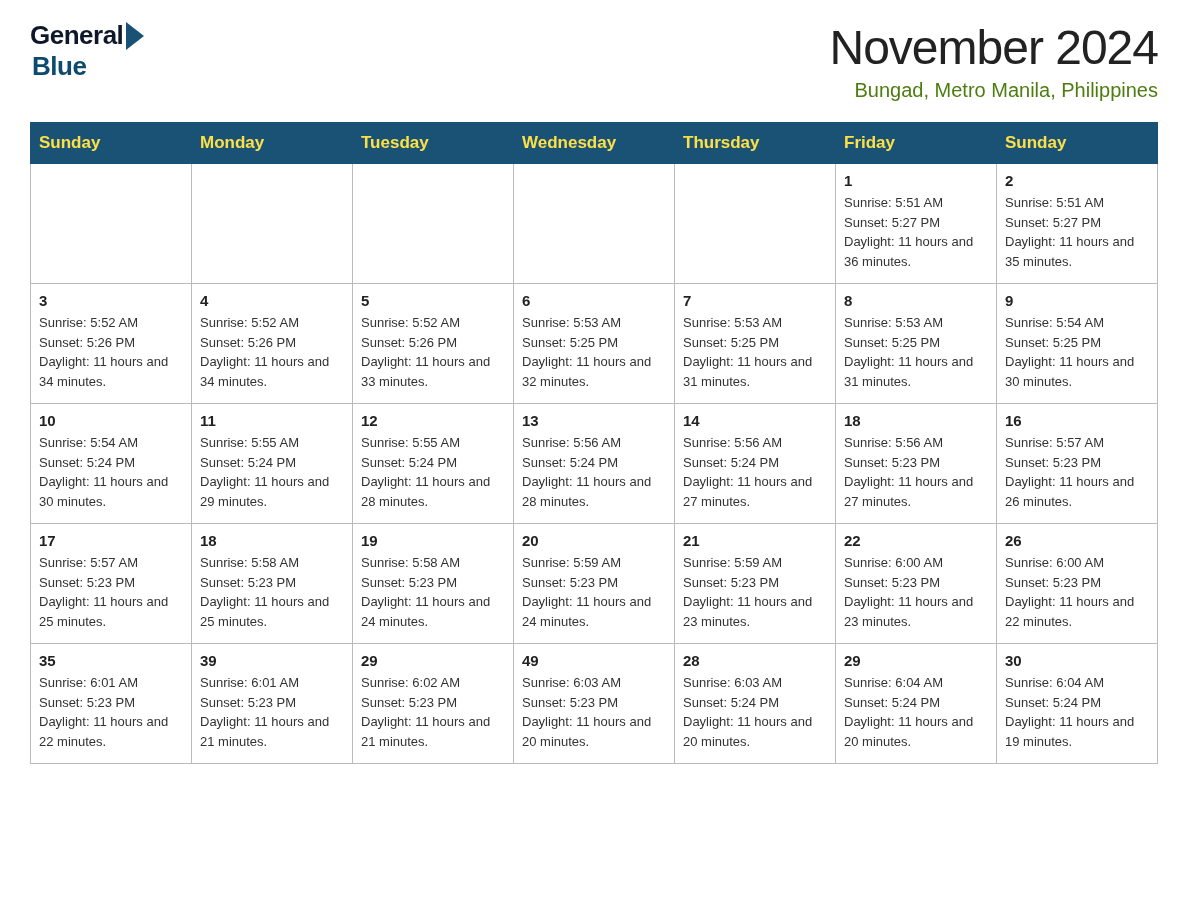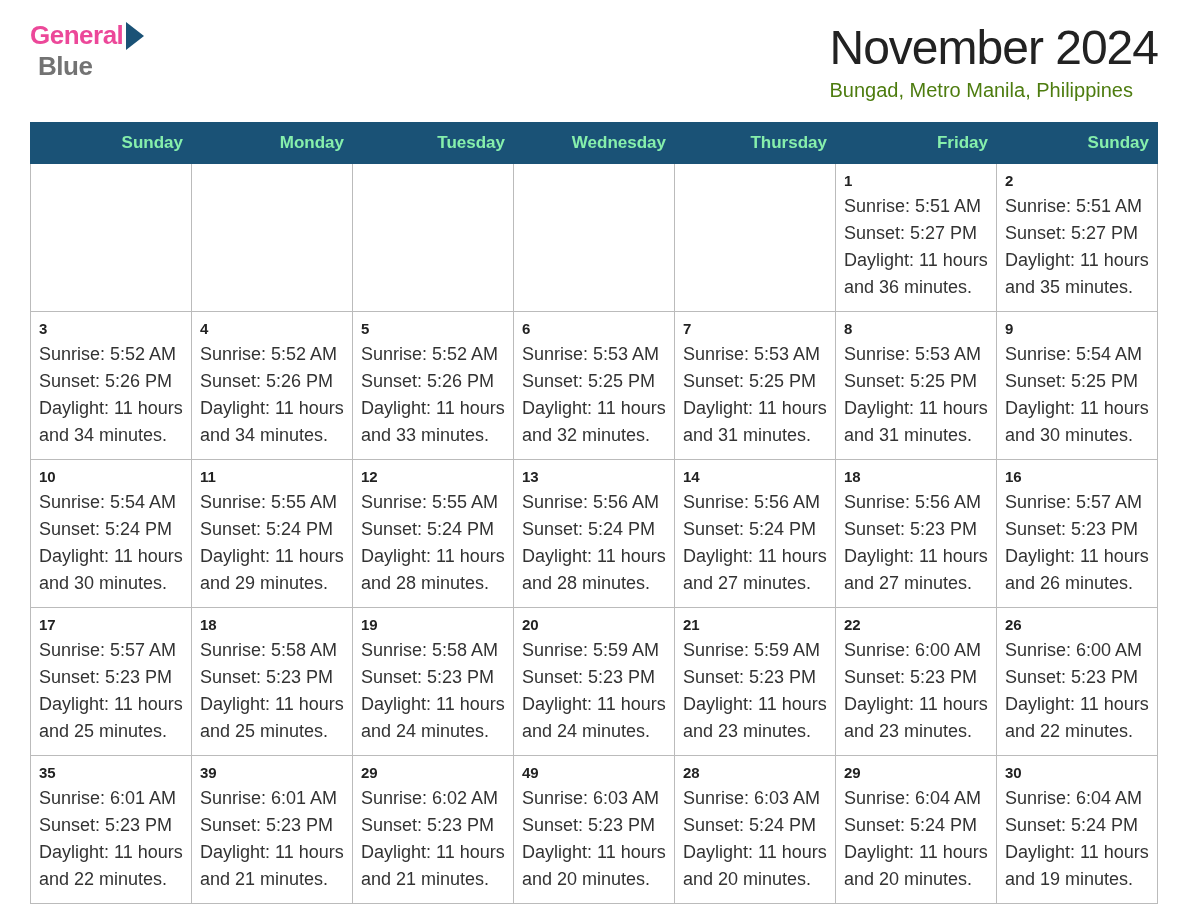--- a/index.html
+++ b/index.html
@@ -10,65 +10,66 @@
       width: 1188px;
       min-height: 918px;
     }
     .header {
       display: flex;
       justify-content: space-between;
       align-items: flex-start;
       margin-bottom: 20px;
     }
     .title-section {
+      text-align: right;
     }
     .month-title {
       font-size: 48px;
       font-weight: normal;
       color: #222;
       letter-spacing: -1px;
     }
     .location {
       font-size: 20px;
       color: #4d7c0f;
       margin-top: 4px;
     }
     .calendar {
       width: 100%;
       border-collapse: collapse;
       border: 1px solid #aaa;
     }
     .calendar th {
       background-color: #1a5276;
-      color: #86efac;
+      color: #fde047;
       padding: 10px 8px;
       font-size: 17px;
       font-weight: 600;
-      text-align: right;
+      text-align: left;
       border: 1px solid #1a5276;
     }
     .calendar td {
       border: 1px solid #bbb;
       vertical-align: top;
       padding: 8px 8px 10px 8px;
       width: 14.28%;
       min-height: 110px;
     }
     .calendar tr:first-child td {
       min-height: 110px;
     }
     .day-num {
       font-size: 15px;
       font-weight: bold;
       color: #222;
       display: block;
       margin-bottom: 4px;
     }
     .day-info {
-      font-size: 18px;
+      font-size: 13px;
       color: #333;
       line-height: 1.5;
     }
     .empty-cell {
       background: #fff;
     }
     .week-row td {
       height: 120px;
     }
     .logo-wrapper {
@@ -76,38 +77,38 @@
       flex-direction: column;
       align-items: flex-start;
     }
     .logo-line1 {
       display: flex;
       align-items: center;
     }
     .general-text {
       font-size: 26px;
       font-weight: bold;
-      color: #ec4899;
+      color: #0f172a;
       letter-spacing: -0.5px;
     }
     .blue-arrow {
       display: inline-block;
       width: 0;
       height: 0;
       border-top: 14px solid transparent;
       border-bottom: 14px solid transparent;
       border-left: 18px solid #1a5276;
       margin-left: 3px;
       vertical-align: middle;
     }
     .blue-text {
       font-size: 26px;
       font-weight: bold;
-      color: #737373;
-      margin-left: 8px;
+      color: #0c4a6e;
+      margin-left: 2px;
       letter-spacing: -0.5px;
       text-align: center;
     }
   </style>
 </head>
 <body>
 
 <div class="header">
   <div class="logo-wrapper">
     <div class="logo-line1">

